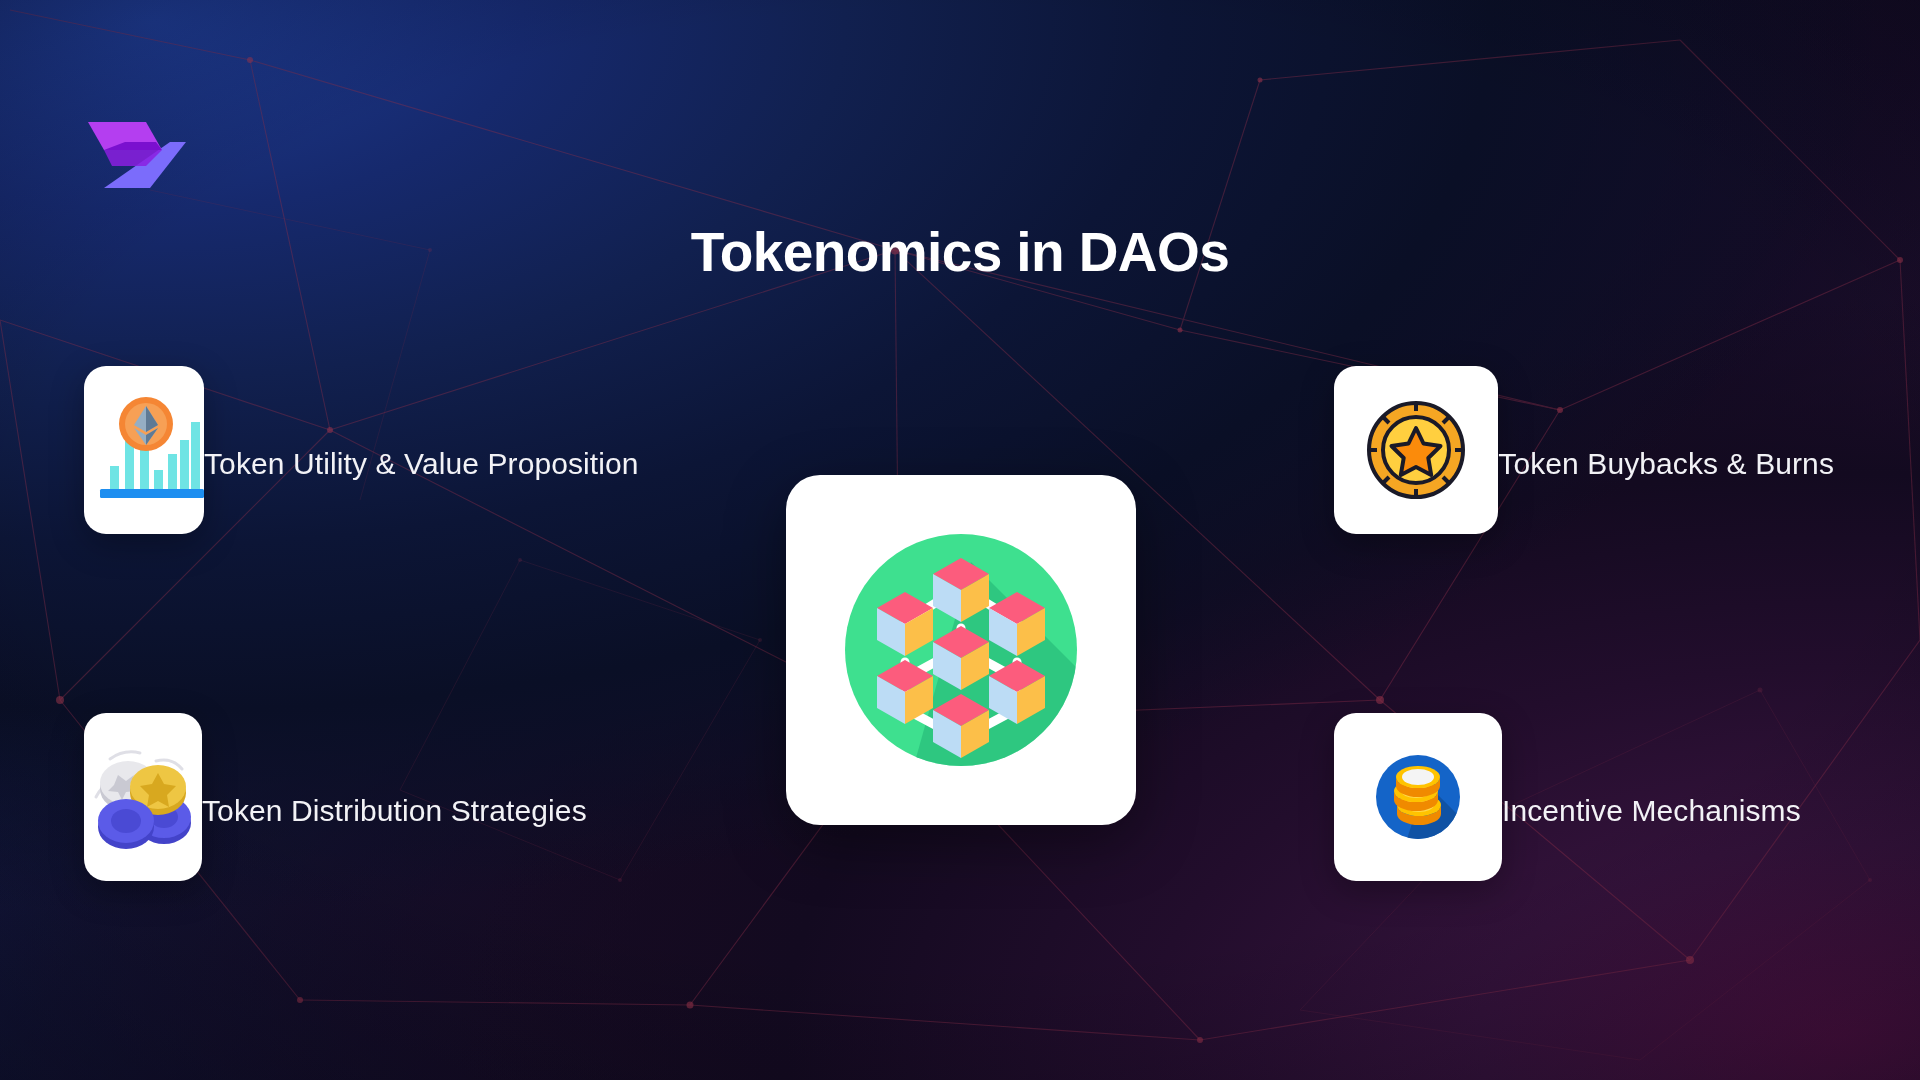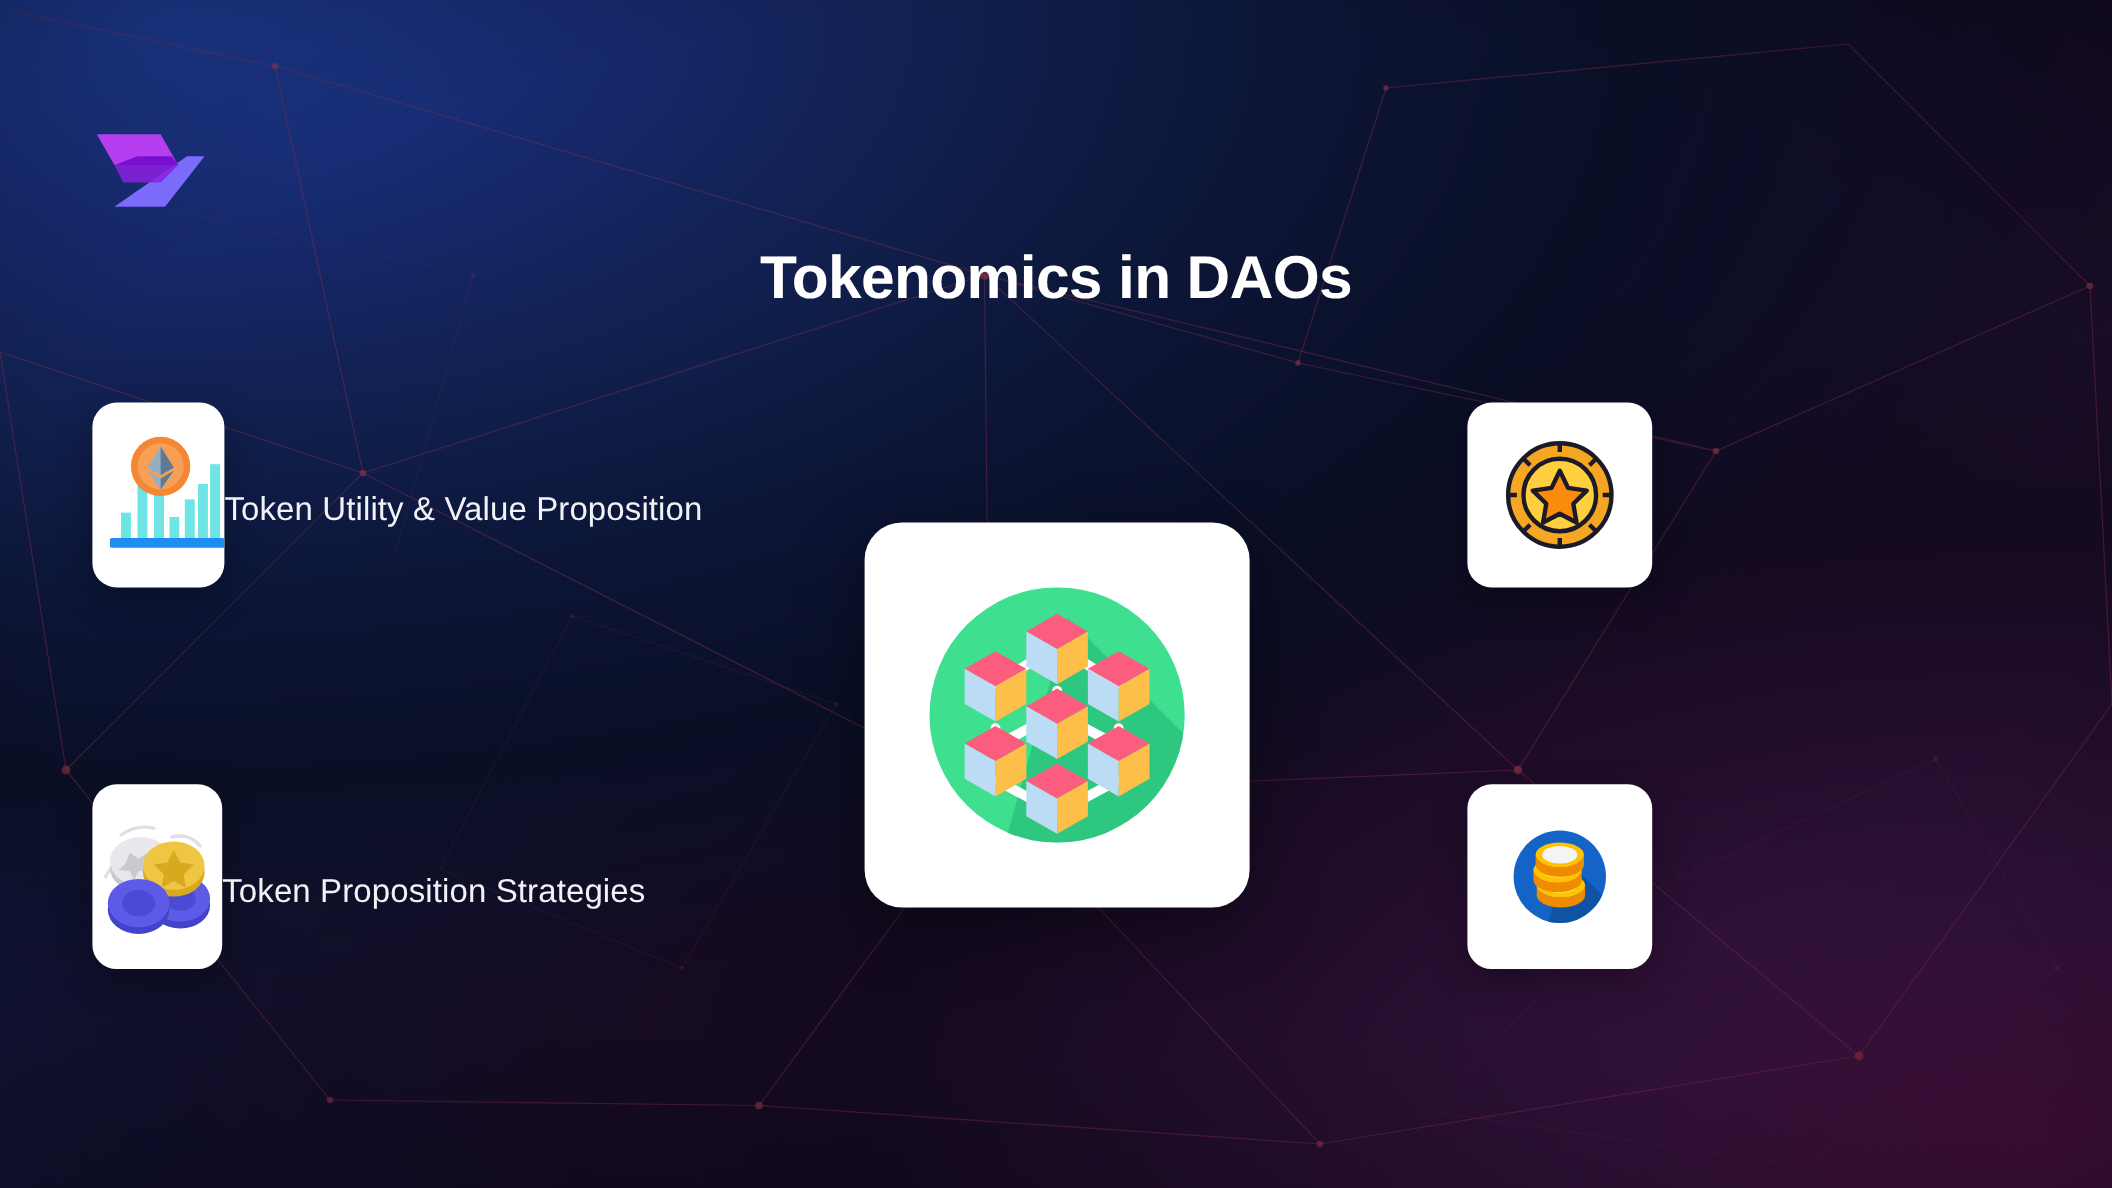--- a/index.html
+++ b/index.html
@@ -259,41 +259,42 @@
           <path d="M74 32 l6 11 12 2 -9 9 2 12 -11 -6 -11 6 2 -12 -9 -9 12 -2z" fill="#d8a81f"></path>
         </g>
 
         <g>
           <ellipse cx="42" cy="86" rx="28" ry="22" fill="#4343c9"></ellipse>
           <ellipse cx="42" cy="80" rx="28" ry="22" fill="#5b5be8"></ellipse>
           <ellipse cx="42" cy="80" rx="15" ry="12" fill="#4a4ad4"></ellipse>
         </g>
       </svg>
     </div>
-    <div class="item-label">Token Proposition Strategies</div>
+    <div class="item-label">Token Distribution Strategies</div>
   </div>
 
   <div class="item item-tr">
     <div class="item-card">
       <svg width="104" height="104" viewBox="0 0 104 104">
         <circle cx="52" cy="52" r="47" fill="#f5a623" stroke="#1a1a28" stroke-width="4"></circle>
         <g stroke="#1a1a28" stroke-width="4" fill="none">
           <path d="M52 5 L52 13"></path>
           <path d="M85 19 L79 25"></path>
           <path d="M99 52 L91 52"></path>
           <path d="M85 85 L79 79"></path>
           <path d="M52 99 L52 91"></path>
           <path d="M19 85 L25 79"></path>
           <path d="M5 52 L13 52"></path>
           <path d="M19 19 L25 25"></path>
         </g>
         <circle cx="52" cy="52" r="33" fill="#ffcf3f" stroke="#1a1a28" stroke-width="4"></circle>
         <path d="M52 30 L59.5 45.5 L76.5 48 L64.3 60 L67.2 77 L52 69 L36.8 77 L39.7 60 L27.5 48 L44.5 45.5 Z" fill="#fb8b0b" stroke="#1a1a28" stroke-width="4" stroke-linejoin="round"></path>
       </svg>
     </div>
+    <div class="item-label">Token Buybacks &amp; Burns</div>
   </div>
 
   <div class="item item-br">
     <div class="item-card">
       <svg width="110" height="110" viewBox="0 0 110 110">
         <defs>
           <clipPath id="clip-circle-br">
               <circle cx="55" cy="55" r="42"></circle>
             </clipPath>
         </defs>
@@ -314,20 +315,21 @@
           <ellipse cx="53" cy="49" rx="15" ry="7" fill="#ffd84d"></ellipse>
         </g>
 
         <g>
           <path d="M33 44 a22 11 0 0 0 44 0 l0 -9 a22 11 0 0 1 -44 0 z" fill="#f08a00"></path>
           <ellipse cx="55" cy="35" rx="22" ry="11" fill="#ffc300"></ellipse>
           <ellipse cx="55" cy="35" rx="16" ry="8" fill="#f4f4f4"></ellipse>
         </g>
       </svg>
     </div>
+    <div class="item-label">Incentive Mechanisms</div>
   </div>
 
   <div class="center-card">
     <svg width="280" height="280" viewBox="0 0 280 280">
       <defs>
         <clipPath id="clip-green">
             <circle cx="140" cy="140" r="116"></circle>
           </clipPath>
       </defs>
       <circle cx="140" cy="140" r="116" fill="#3ee08f"></circle>

